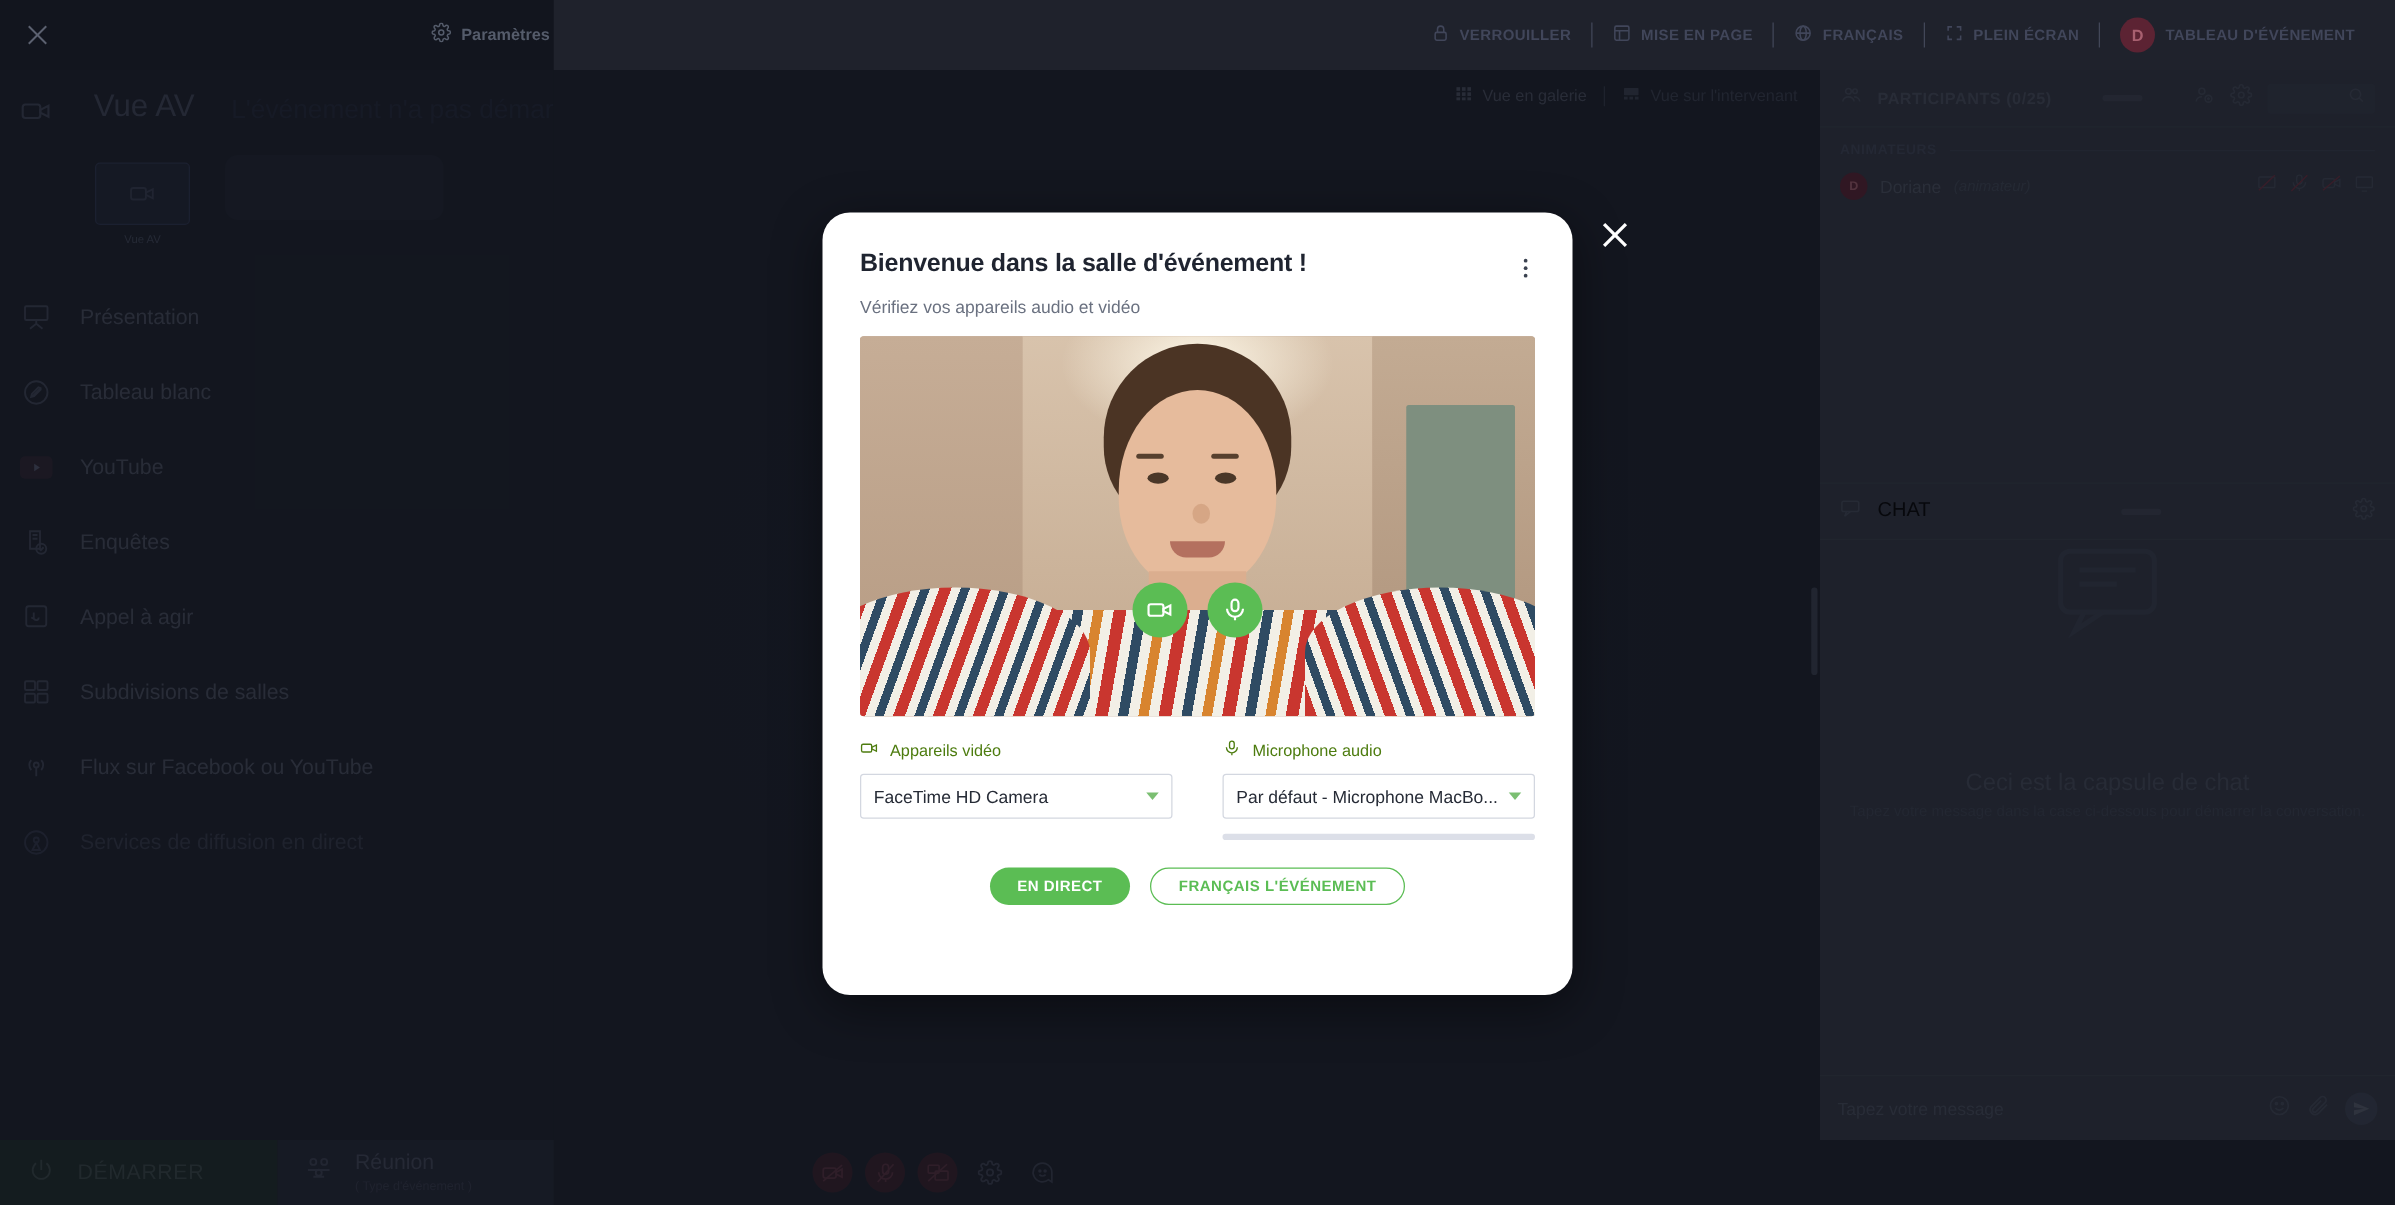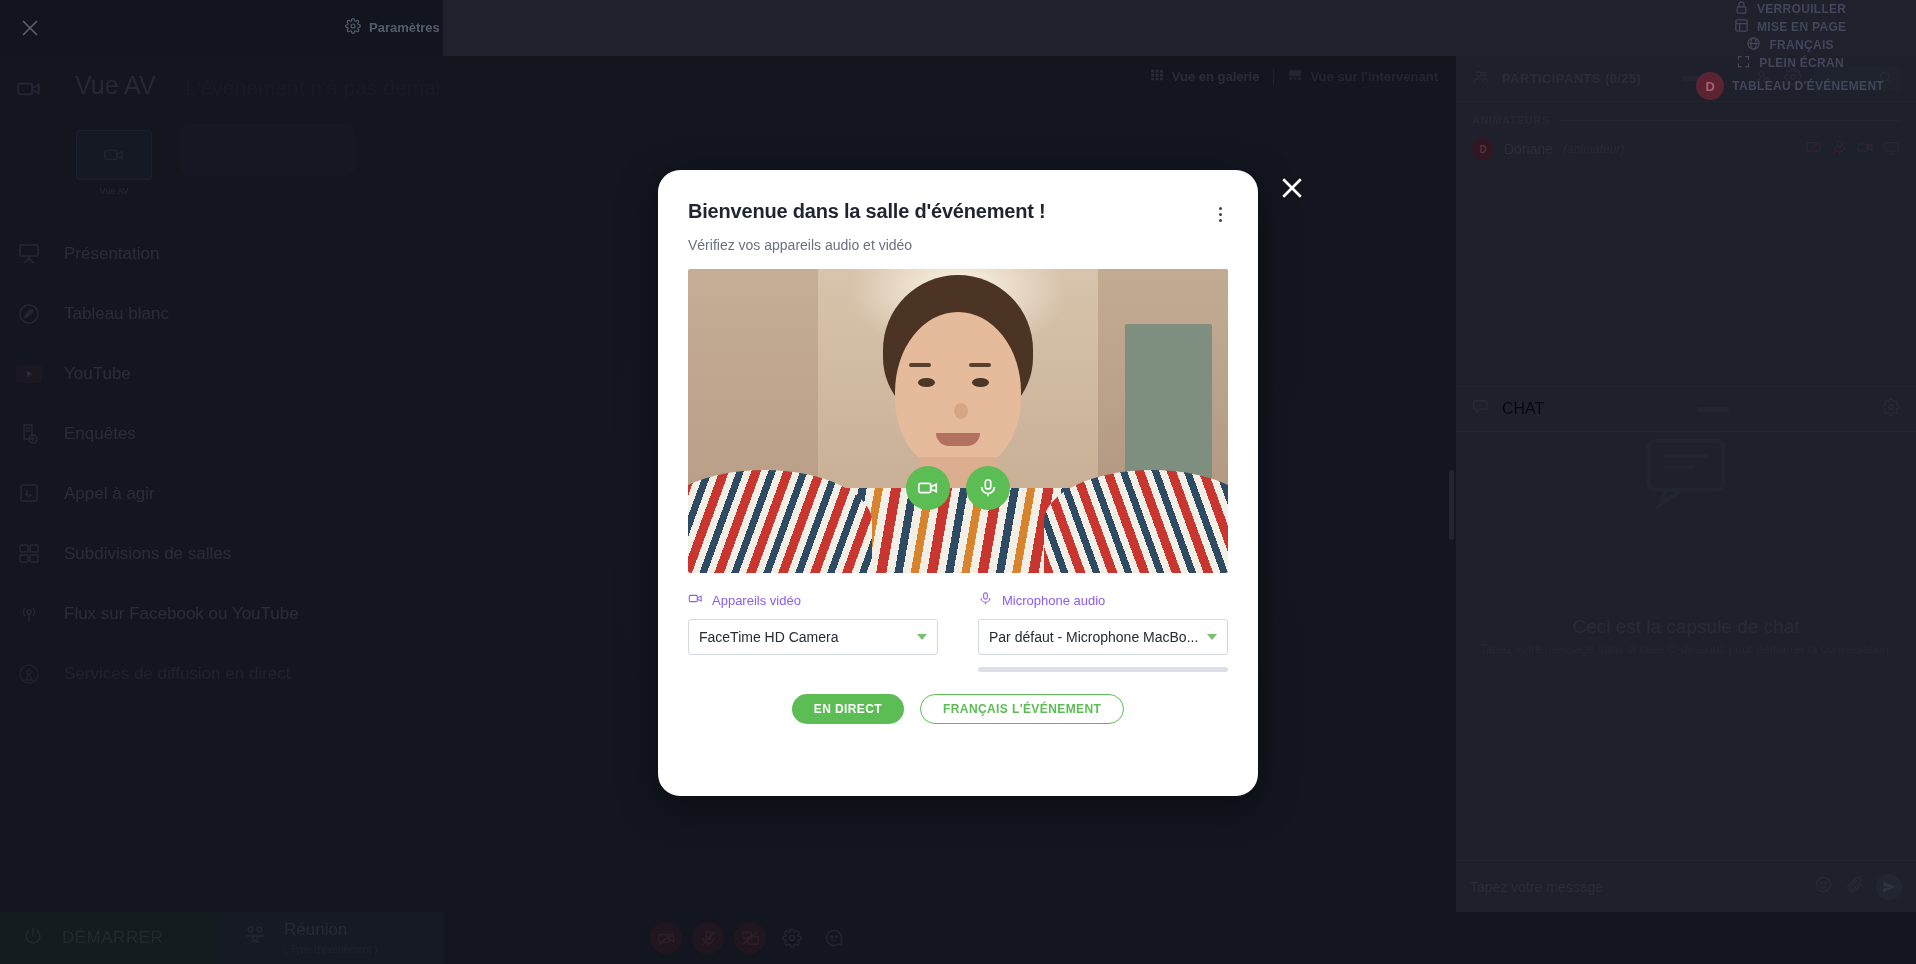--- a/index.html
+++ b/index.html
@@ -27,21 +27,21 @@
     position: absolute; left: 12px; top: 10px; width: 36px; height: 36px;
     display: flex; align-items: center; justify-content: center;
     color: #5b6170; z-index: 3;
   }
   .topbar-settings {
     position: absolute; left: 345px; top: 18px; display: flex; align-items: center;
     gap: 8px; color: #555c6b; font-size: 13px; font-weight: 600; z-index: 3;
   }
   .topbar-tools {
     position: absolute; right: 16px; top: 0; height: 56px;
-    display: flex; align-items: center; gap: 0px; z-index: 3; flex-direction: column;
+    display: flex; align-items: center; gap: 0px; z-index: 3;
   }
   .tb-item {
     display: flex; align-items: center; gap: 8px;
     color: #41465a; font-size: 12px; font-weight: 700; letter-spacing: .3px;
     padding: 0 16px;
   }
   .tb-sep { width: 1px; height: 20px; background: #424758; }
   .tb-avatar {
     width: 28px; height: 28px; border-radius: 50%; background: #5c2333;
     color: #a86070; display: flex; align-items: center; justify-content: center;
@@ -114,21 +114,21 @@
     width: 32px; height: 32px; border-radius: 50%;
     display: flex; align-items: center; justify-content: center;
   }
   .ctool.red { background: #39202c; color: #5a3240; }
   .ctool.plain { color: #3c4252; }
 
   
   .stage { position: absolute; left: 443px; top: 56px; width: 1013px; height: 856px; background: #1b202b; }
   .view-toggle {
     position: absolute; right: 18px; top: 12px; display: flex; align-items: center; gap: 14px;
-    font-size: 13px; font-weight: 700;
+    font-size: 13px; font-weight: 400;
   }
   .vt { display: flex; align-items: center; gap: 8px; color: #4b5161; }
   .vt.inactive { color: #3a4050; }
   .vt-div { width: 1px; height: 16px; background: #333a4a; }
   .stage-ghost {
     position: absolute; left: 0; top: 110px; width: 1013px; height: 740px;
     border-radius: 8px;
     background: radial-gradient(ellipse at 50% 45%, #1e2430 0%, #1b202b 72%);
   }
   .ghost-circle {
@@ -284,21 +284,21 @@
     position: absolute; left: 50%; top: 72%; transform: translate(-50%,-50%);
     display: flex; gap: 16px;
   }
   .pbtn {
     width: 44px; height: 44px; border-radius: 50%; background: #5bbd54;
     display: flex; align-items: center; justify-content: center; color: #fff;
   }
   .devices { display: flex; gap: 40px; margin-top: 18px; }
   .dev-col { width: 250px; }
   .dev-label {
-    display: flex; align-items: center; gap: 9px; color: #8b5cf6; font-size: 13px;
+    display: flex; align-items: center; gap: 9px; color: #4d7c0f; font-size: 13px;
   }
   .dev-select {
     margin-top: 10px; height: 36px; border: 1px solid #d3d7e0; border-radius: 3px;
     display: flex; align-items: center; padding: 0 10px; font-size: 14px; color: #262b36;
     background: #fff;
   }
   .dev-select .cur { flex: 1; white-space: nowrap; overflow: hidden; text-overflow: ellipsis; }
   .caret {
     width: 0; height: 0; border-left: 5px solid transparent; border-right: 5px solid transparent;
     border-top: 6px solid #7bbf72;

